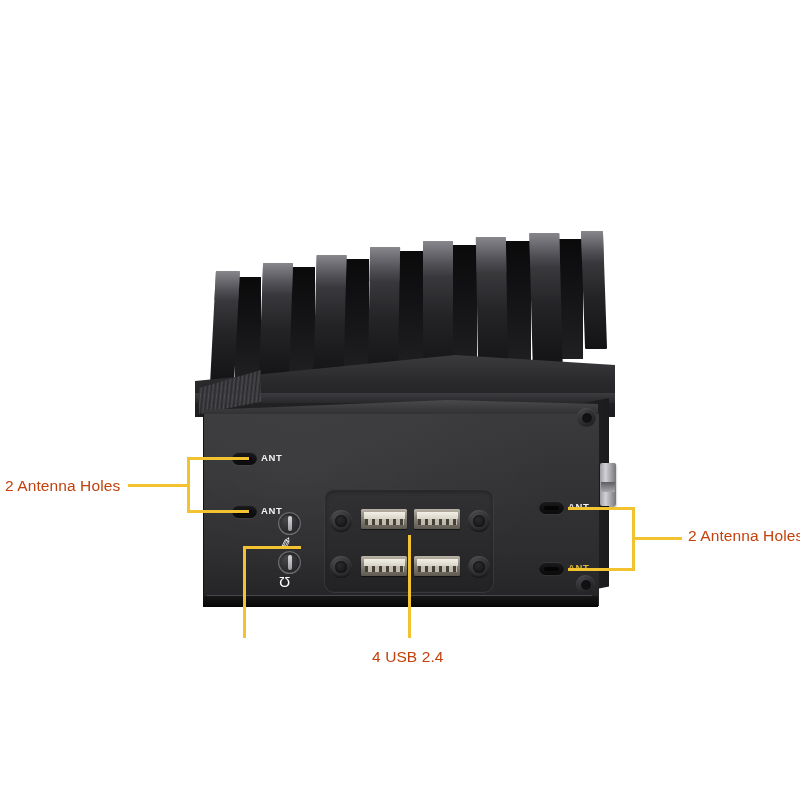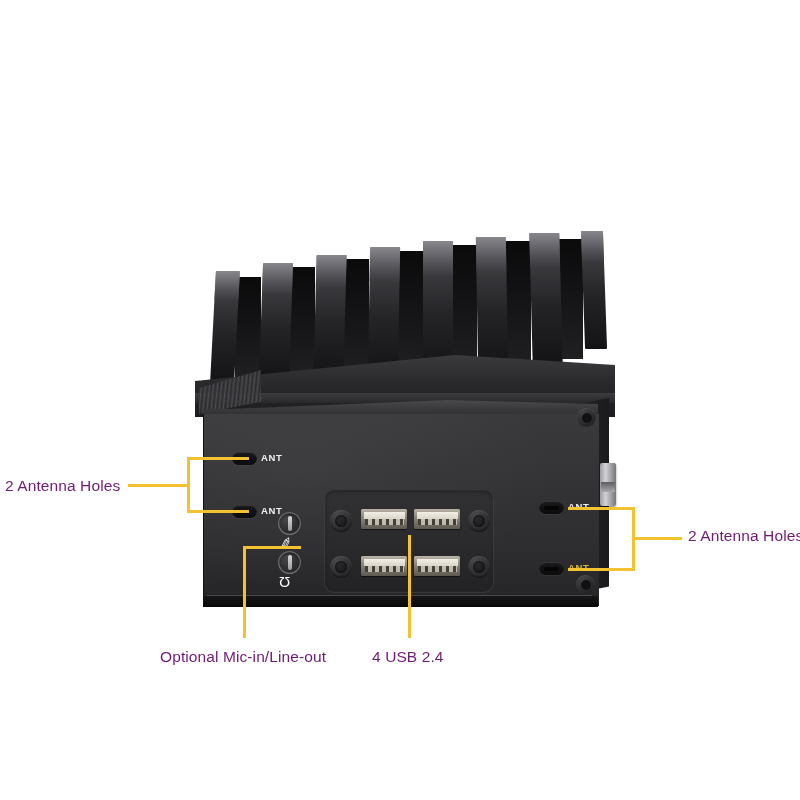--- a/index.html
+++ b/index.html
@@ -10,21 +10,21 @@
     font-family:"Liberation Sans", sans-serif;
     overflow:hidden;
     position:relative;
   }
   #stage{position:absolute;left:0;top:0;width:800px;height:800px;}
 
   
   .callout{
     position:absolute;
     font-size:15.5px;
-    color:#701a75;
+    color:#c2410c;
     white-space:nowrap;
     letter-spacing:0.1px;
   }
   #label-ant-left{left:5px;top:477px;}
   #label-ant-right{left:688px;top:527px;}
   #label-audio{left:160px;top:648px;}
   #label-usb{left:372px;top:648px;}
 
   
   .lead{position:absolute;background:#F2C230;}
@@ -311,16 +311,15 @@
   <div class="lead lead-v" id="rb-spine"></div>
   <div class="lead lead-h" id="rb-stem"></div>
 
   <div class="lead lead-h" id="au-h"></div>
   <div class="lead lead-v" id="au-v"></div>
 
   <div class="lead lead-v" id="usb-v"></div>
 
   <div class="callout" id="label-ant-left">2 Antenna Holes</div>
   <div class="callout" id="label-ant-right">2 Antenna Holes</div>
-  <div class="callout" id="label-audio">Optional Mic-in/Line-out</div>
   <div class="callout" id="label-usb">4 USB 2.4</div>
 
 </div>
 
 </body></html>

